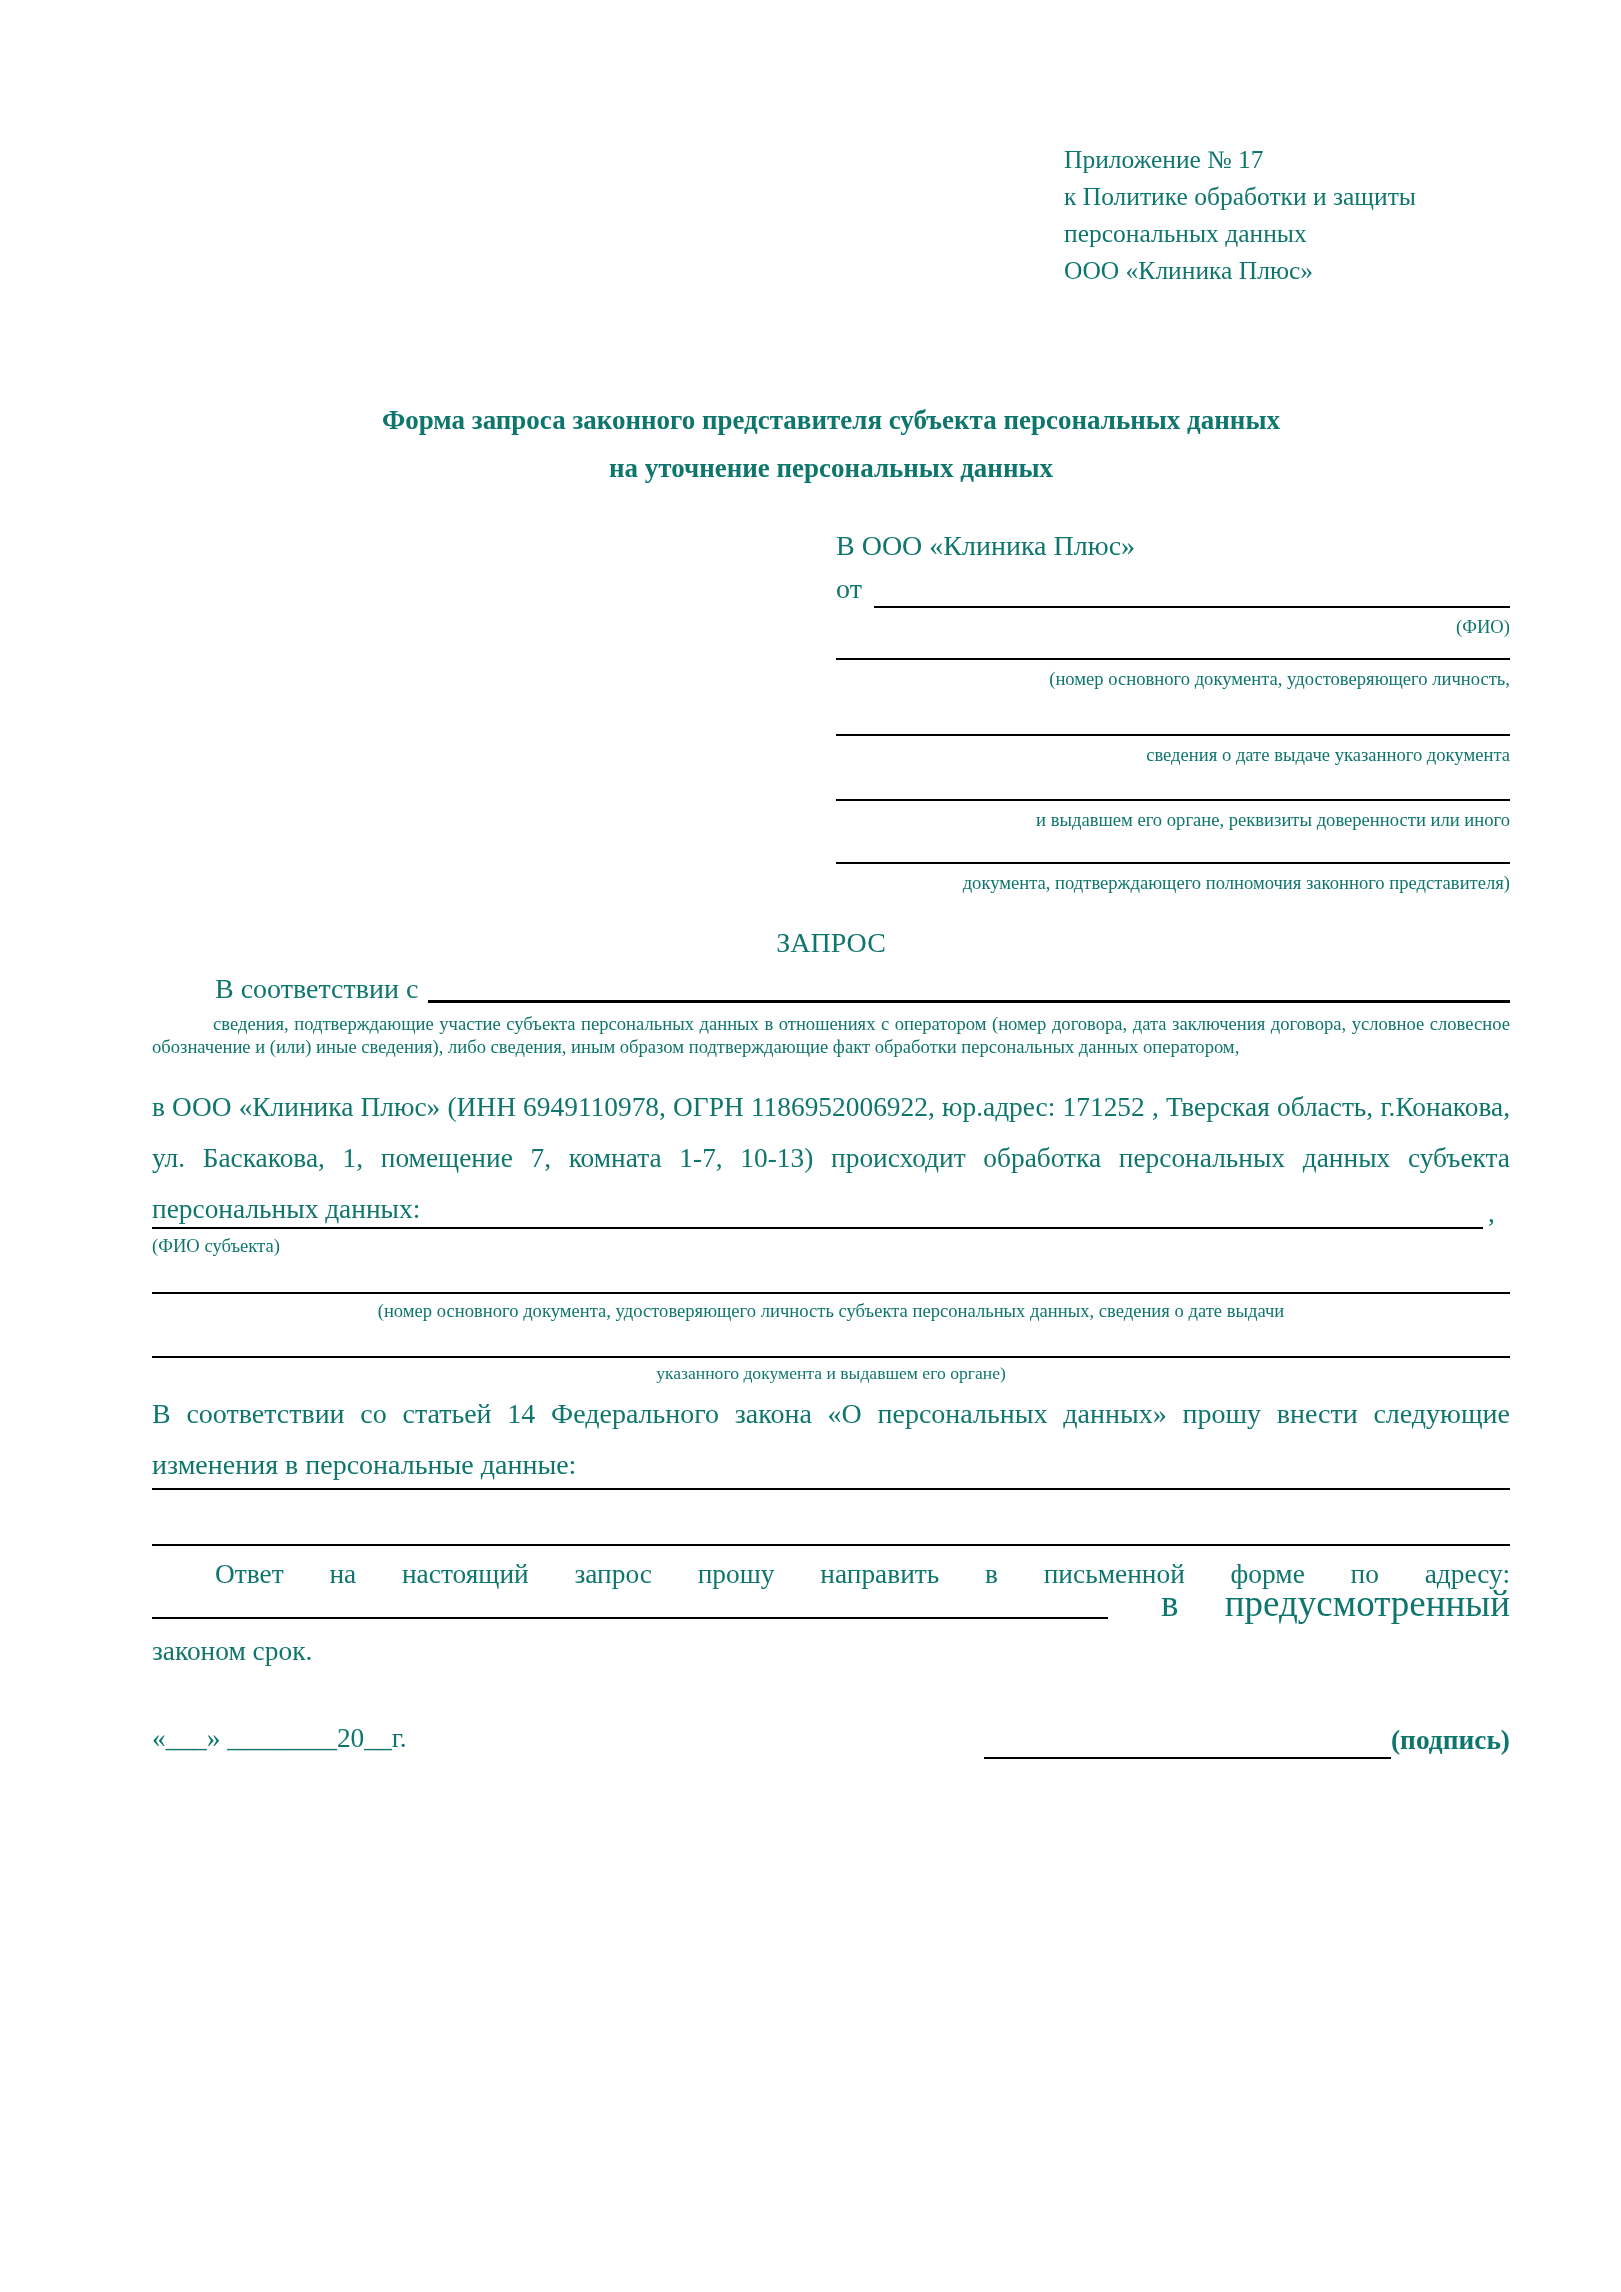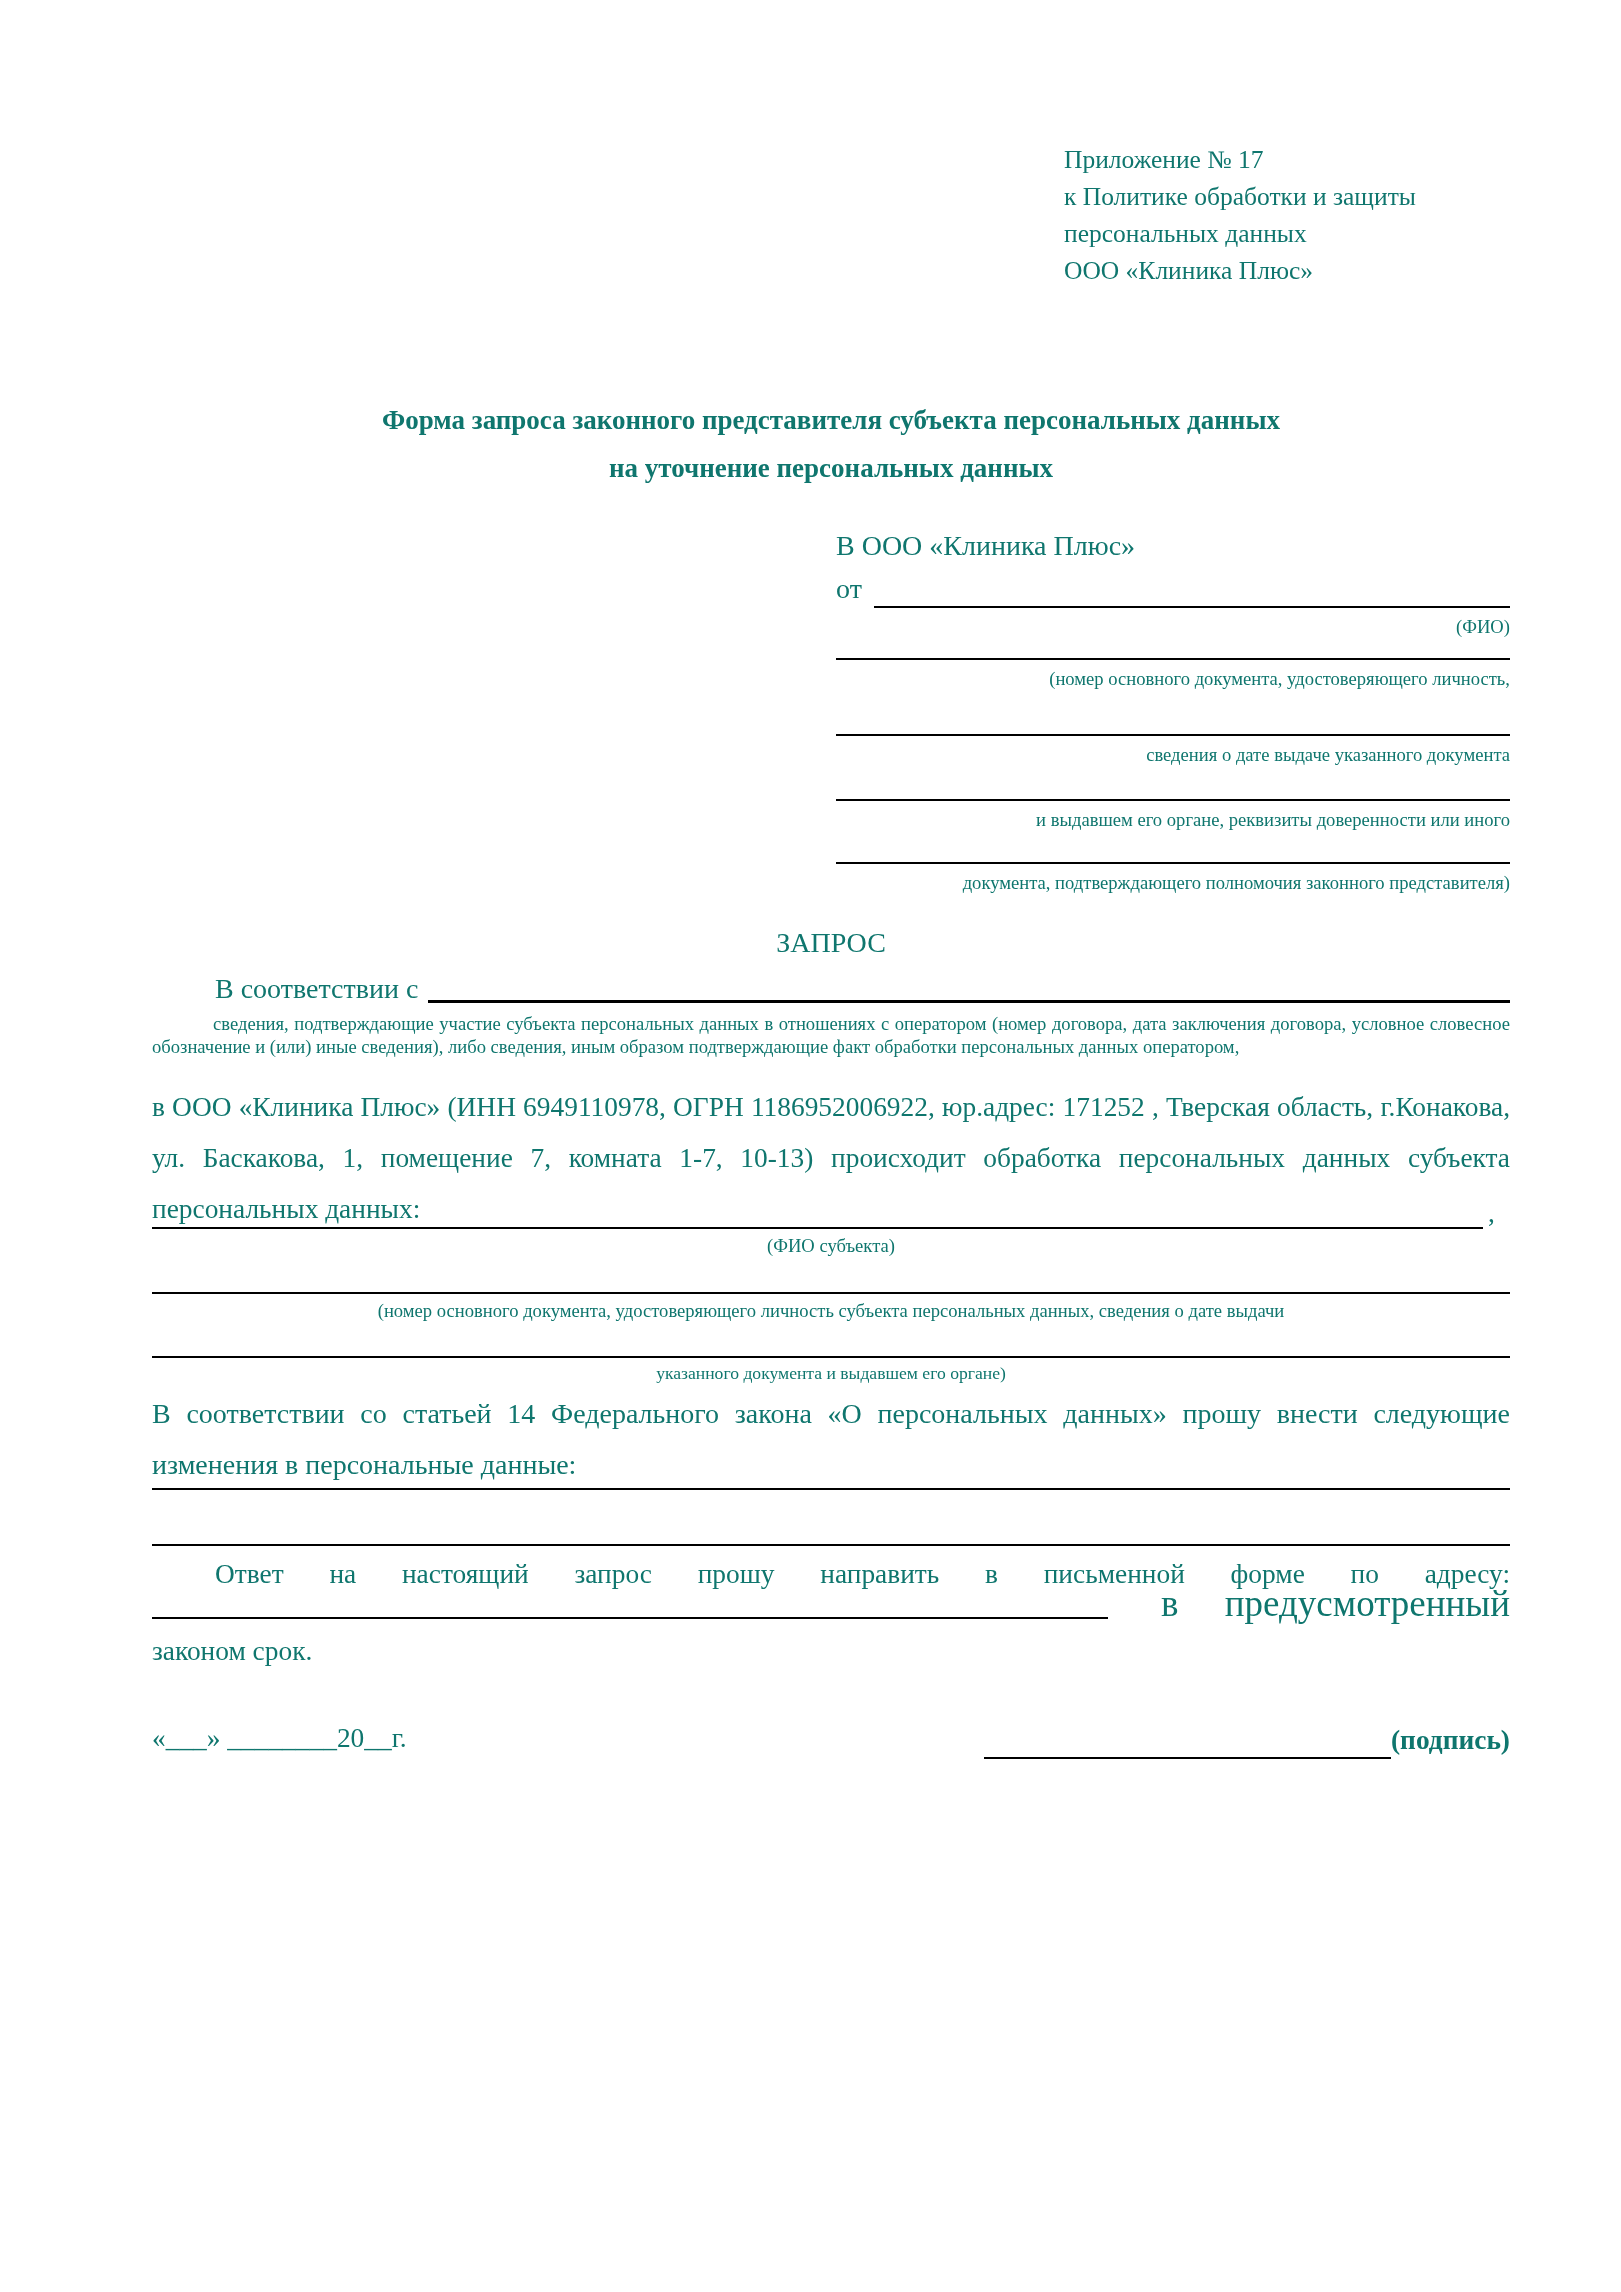--- a/index.html
+++ b/index.html
@@ -76,21 +76,21 @@
     position: absolute;
     left: 152px; top: 1082px; width: 1358px;
     font-size: 27.4px; line-height: 51px;
     text-align: justify;
   }
 
   
   .hr { position: absolute; border-top: 2.9px solid #000; height: 0; }
   .hr1 { left: 152px; top: 1227px; width: 1331px; }
   .comma { position: absolute; left: 1488px; top: 1198px; font-size: 27.4px; }
-  .capA { position: absolute; left: 152px; top: 1235px; width: 1358px; text-align: center; font-size: 18.6px; }
+  .capA { position: absolute; left: 152px; top: 1235px; width: 1358px; text-align: left; font-size: 18.6px; }
   .hr2 { left: 152px; top: 1292px; width: 1358px; }
   .capB { position: absolute; left: 152px; top: 1300px; width: 1358px; text-align: center; font-size: 18.6px; }
   .hr3 { left: 152px; top: 1356px; width: 1358px; }
   .capC { position: absolute; left: 152px; top: 1363px; width: 1358px; text-align: center; font-size: 17.6px; }
 
   
   .law-par {
     position: absolute;
     left: 152px; top: 1388px; width: 1358px;
     font-size: 28px; line-height: 51px;

